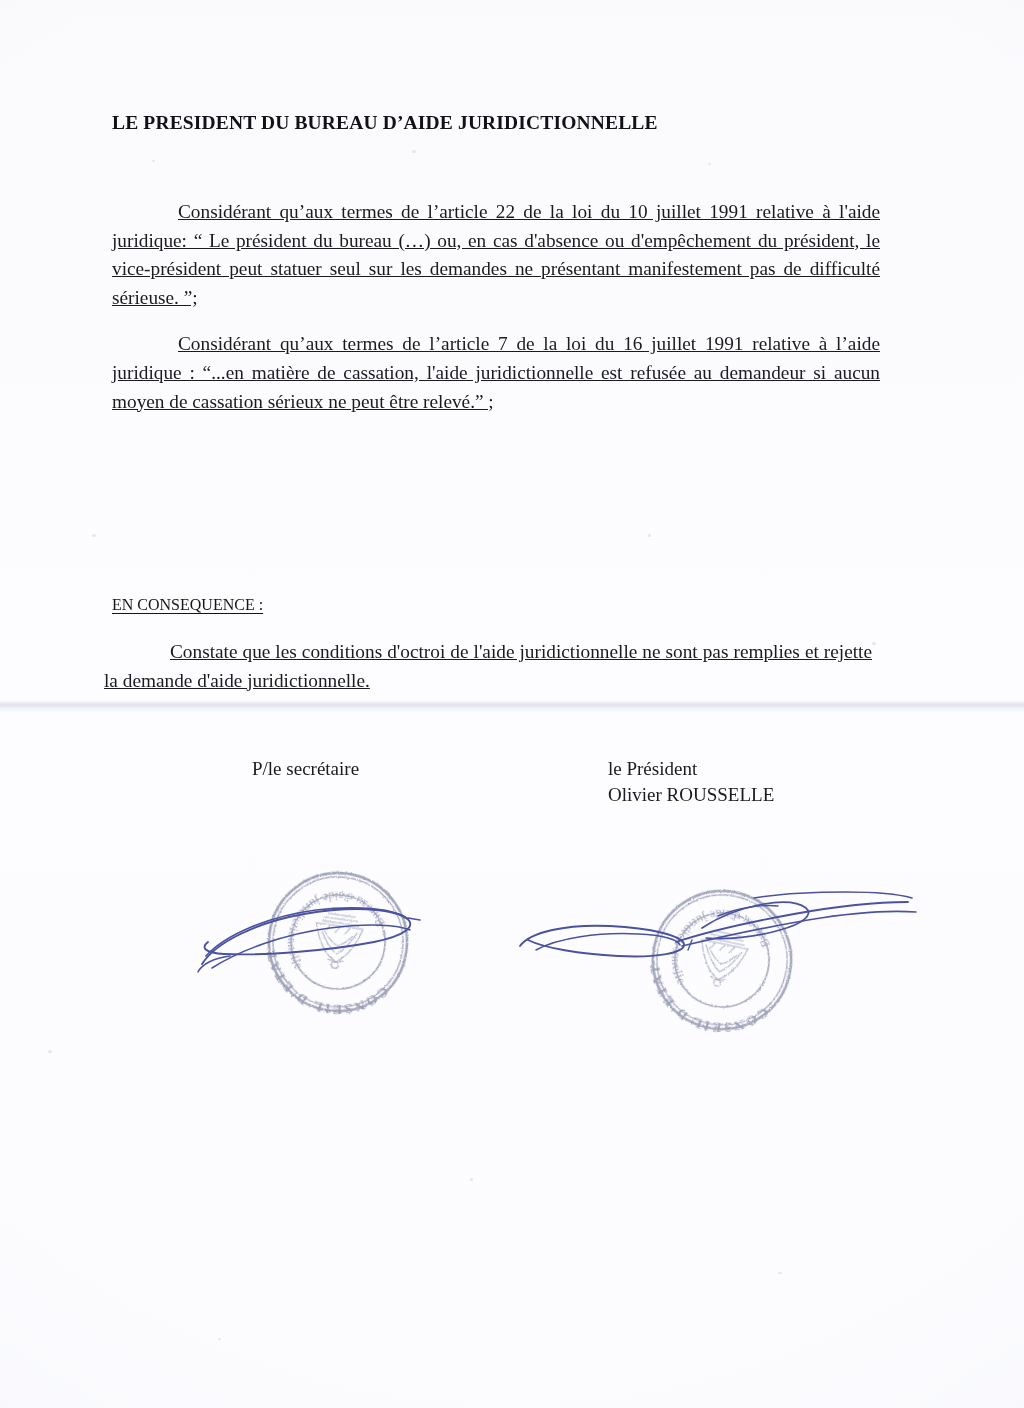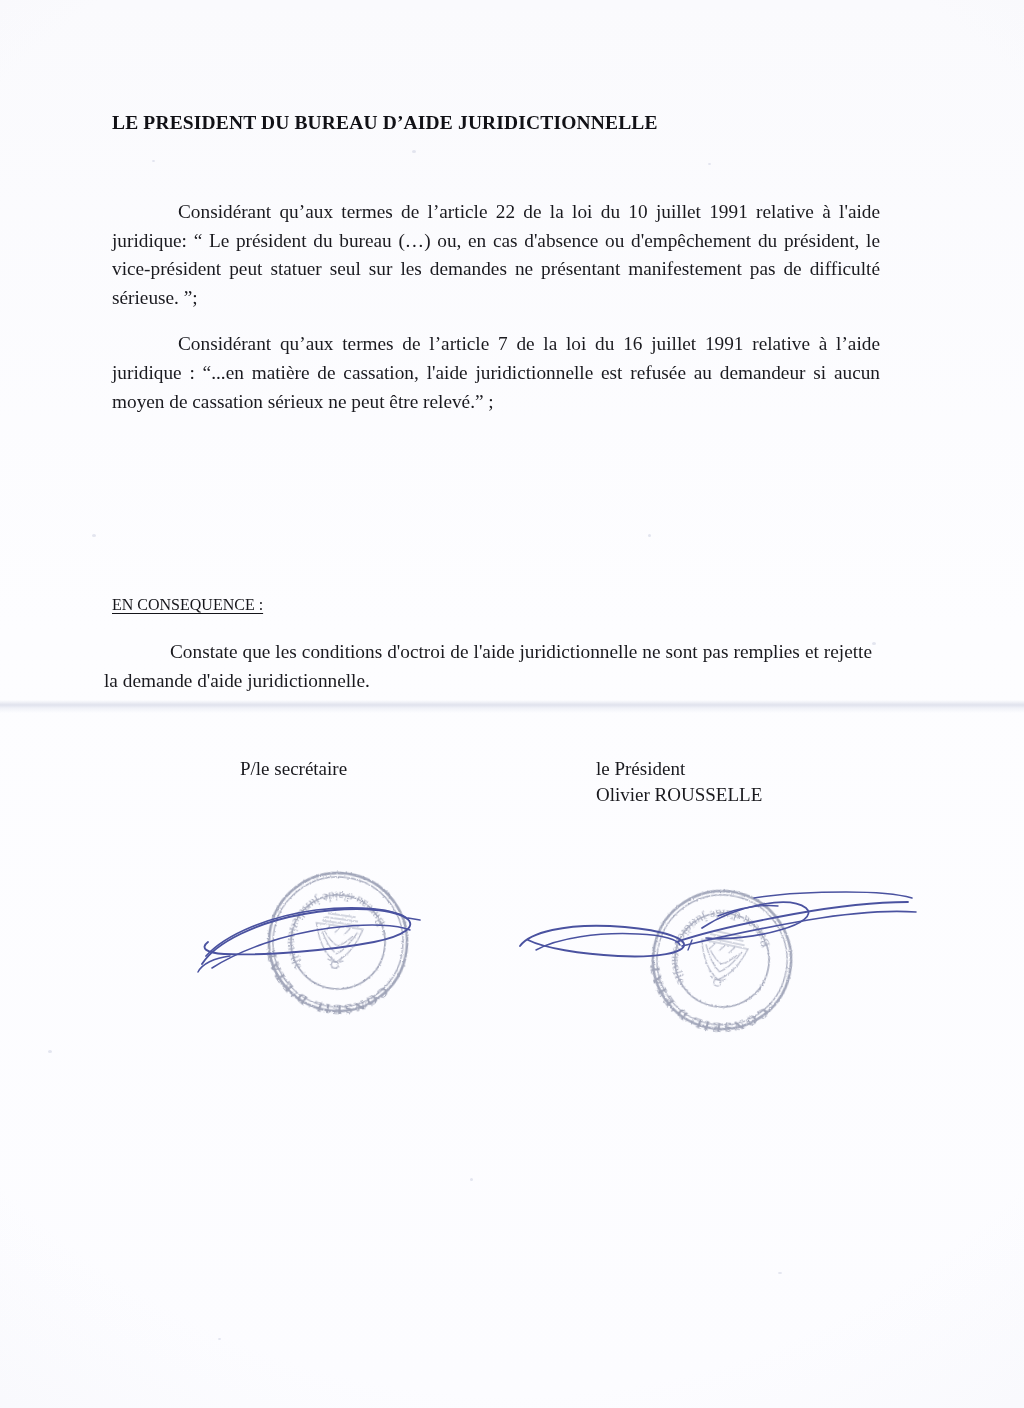--- a/index.html
+++ b/index.html
@@ -64,20 +64,21 @@
     width: 768px;
   }
   .para {
     text-align: justify;
     text-justify: inter-word;
     text-indent: 66px;
     font-size: 19.3px;
     line-height: 28.6px;
     margin: 0 0 18px 0;
     color: #1a1a1f;
+    text-decoration: underline;
   }
   .para:last-child { margin-bottom: 0; }
 
   .section-head {
     position: absolute;
     left: 112px;
     top: 592px;
     font-size: 16px;
     line-height: 26px;
     text-decoration: underline;
@@ -87,21 +88,21 @@
 
   .conclusion-block {
     position: absolute;
     left: 104px;
     top: 638px;
     width: 768px;
   }
 
   .signatures {
     position: absolute;
-    left: 4px;
+    left: 16px;
     top: 756px;
     width: 842px;
     height: 70px;
   }
   .sig-col {
     position: absolute;
     font-size: 19px;
     line-height: 25.5px;
     color: #1a1a1f;
   }

